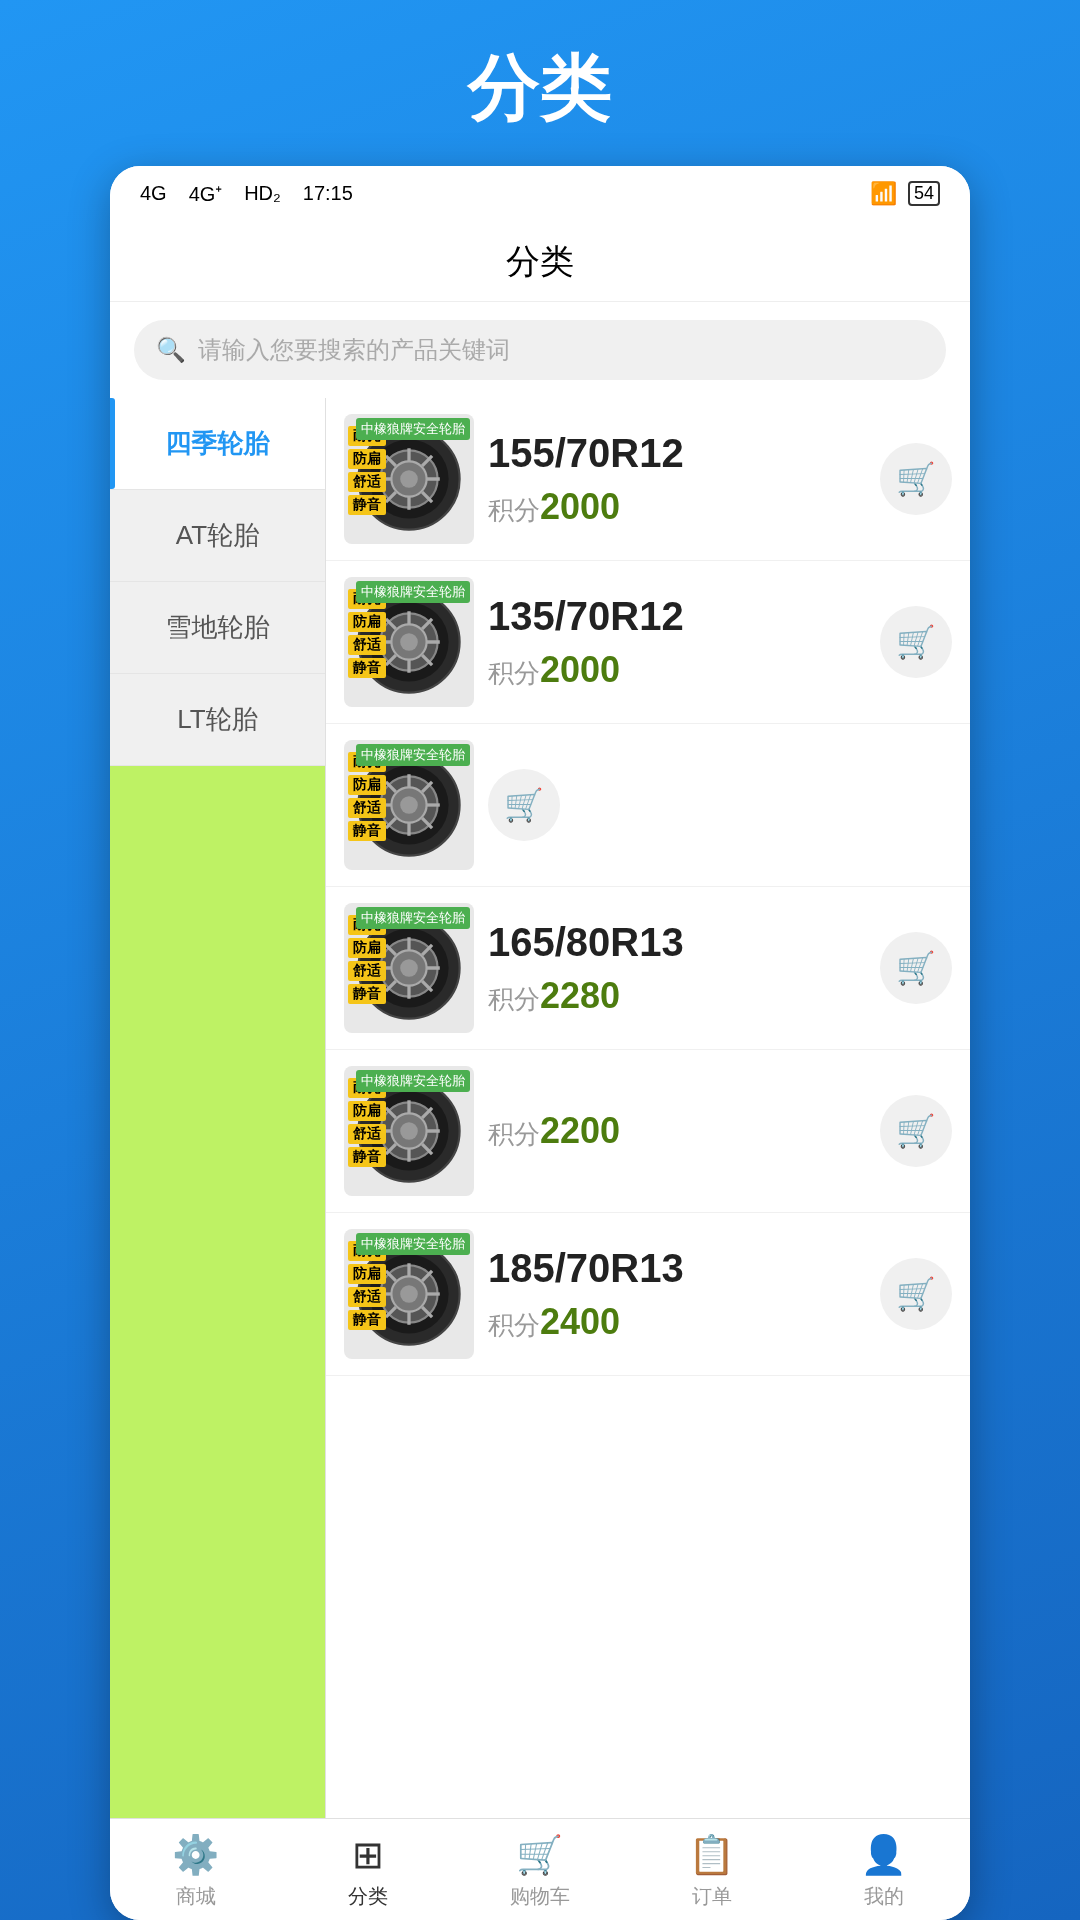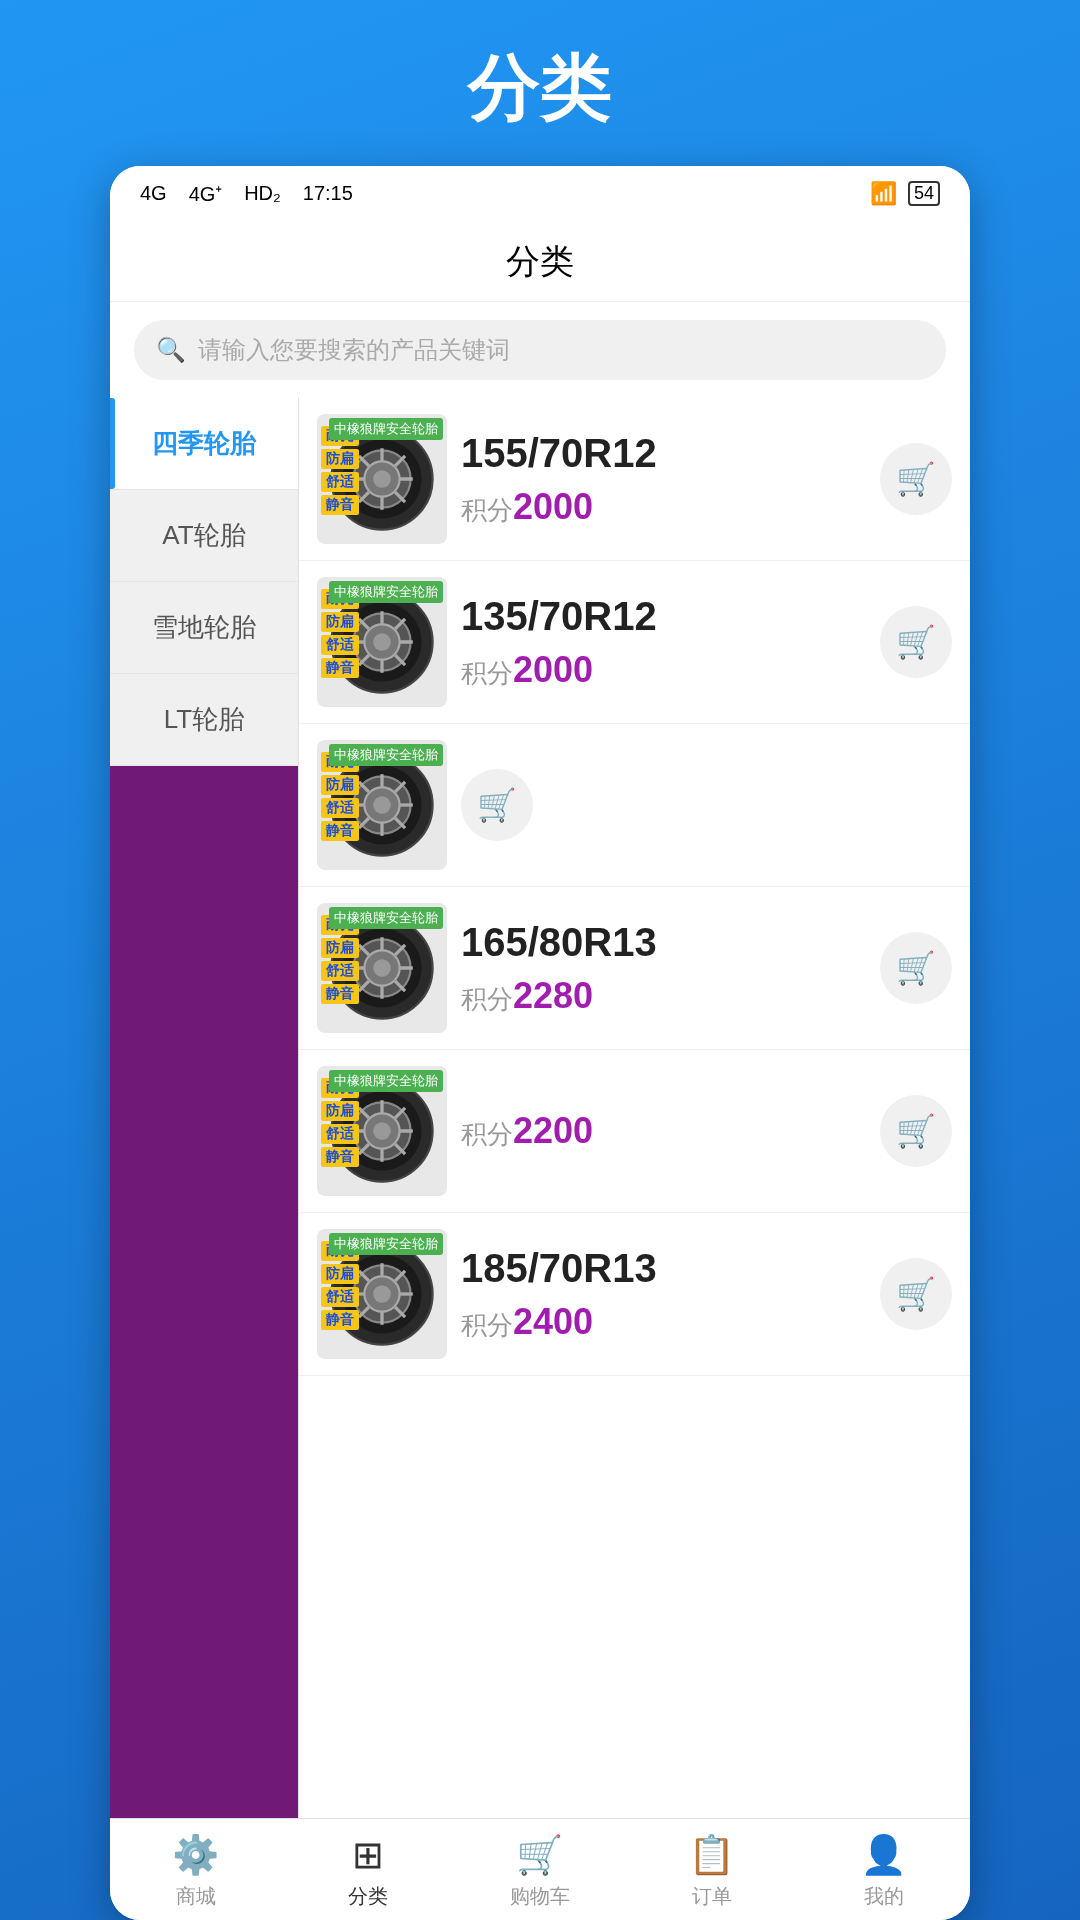--- a/index.html
+++ b/index.html
@@ -83,22 +83,22 @@
 
     
     .content-area {
       display: flex;
       flex: 1;
       overflow: hidden;
     }
 
     
     .sidebar {
-      width: 189px;
-      background: #701a75;
+      width: 216px;
+      background: #bef264;
       display: flex;
       flex-direction: column;
       border-right: 1px solid #e0e0e0;
     }
     .sidebar-item {
       padding: 28px 0;
       text-align: center;
       font-size: 26px;
       color: #555;
       background: #f0f0f0;
@@ -155,21 +155,21 @@
     .product-tags {
       position: absolute;
       left: 4px;
       top: 12px;
       display: flex;
       flex-direction: column;
       gap: 3px;
     }
     .tag {
       background: #f5c518;
-      color: #1d4ed8;
+      color: #000000;
       font-size: 14px;
       padding: 1px 5px;
       border-radius: 2px;
       font-weight: 600;
     }
     .brand-label {
       position: absolute;
       top: 4px;
       right: 4px;
       background: #4CAF50;
@@ -186,21 +186,21 @@
       font-weight: 600;
       color: #222;
       margin-bottom: 10px;
     }
     .product-points {
       font-size: 26px;
       color: #999;
     }
     .product-points .points-num {
       font-size: 36px;
-      color: #a21caf;
+      color: #4d7c0f;
       font-weight: bold;
     }
     .cart-btn {
       width: 72px;
       height: 72px;
       background: #f0f0f0;
       border-radius: 50%;
       display: flex;
       align-items: center;
       justify-content: center;

